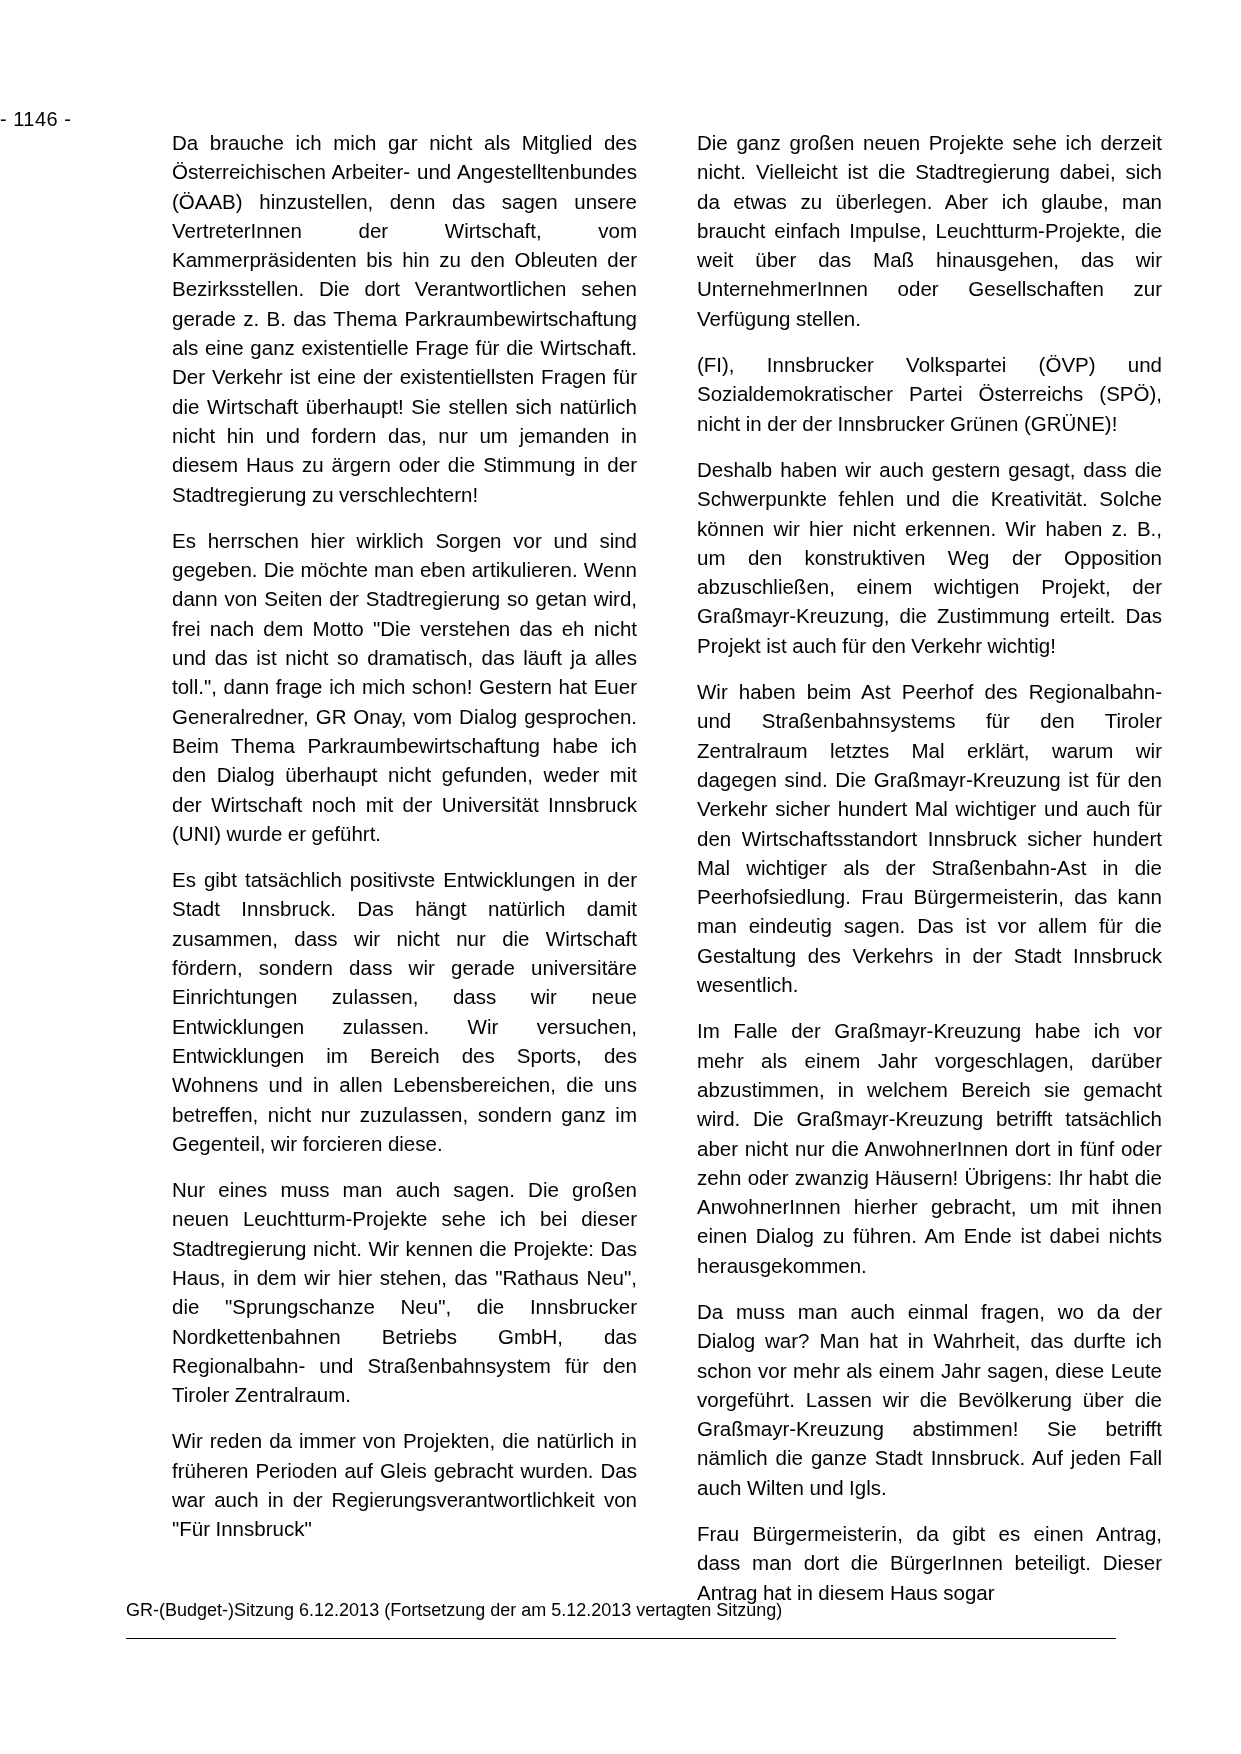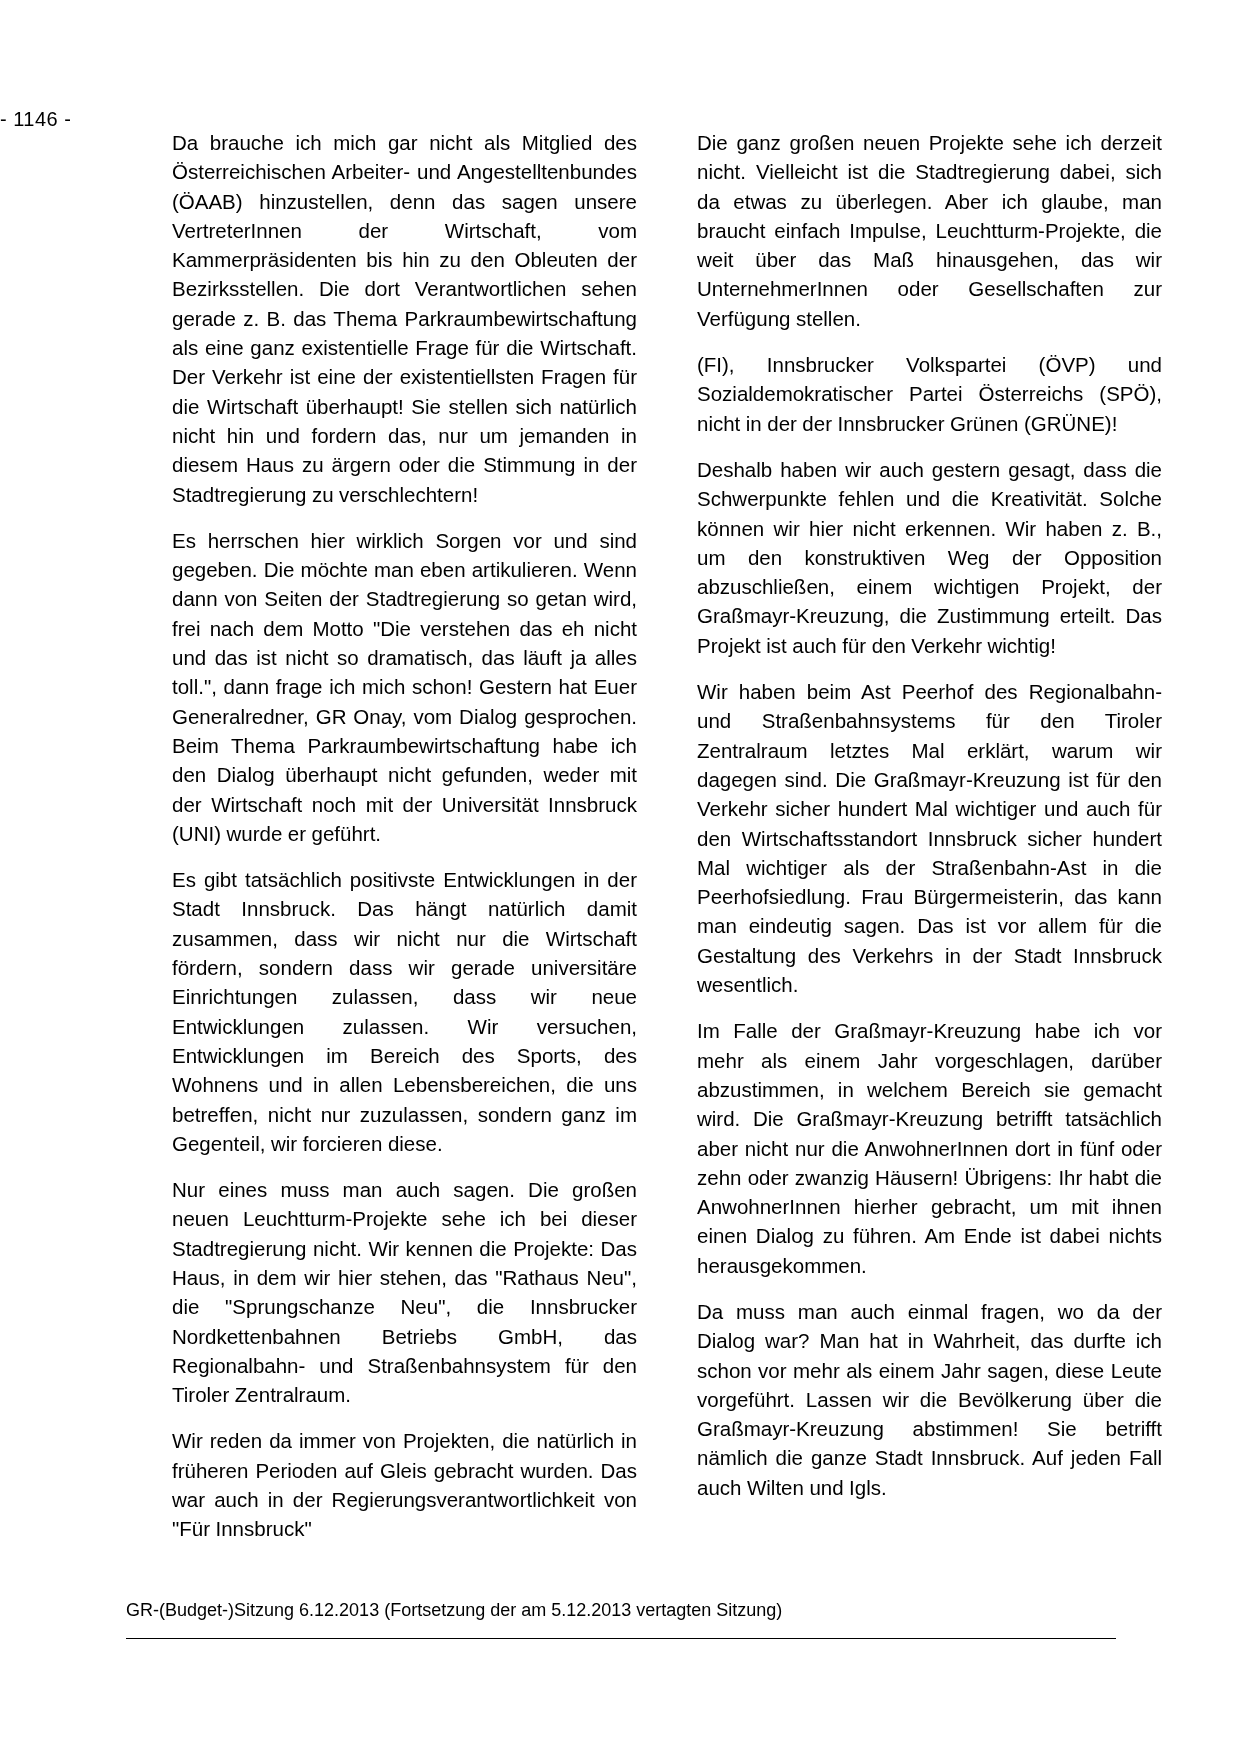--- a/index.html
+++ b/index.html
@@ -90,20 +90,21 @@
       <p>Wir reden da immer von Projekten, die natürlich in früheren Perioden auf Gleis gebracht wurden. Das war auch in der Regierungsverantwortlichkeit von "Für Innsbruck"</p>
     </div>
 
     <div class="col">
       <p>Die ganz großen neuen Projekte sehe ich derzeit nicht. Vielleicht ist die Stadtregierung dabei, sich da etwas zu überlegen. Aber ich glaube, man braucht einfach Impulse, Leuchtturm-Projekte, die weit über das Maß hinausgehen, das wir UnternehmerInnen oder Gesellschaften zur Verfügung stellen.</p>
       <p>(FI), Innsbrucker Volkspartei (ÖVP) und Sozialdemokratischer Partei Österreichs (SPÖ), nicht in der der Innsbrucker Grünen (GRÜNE)!</p>
       <p>Deshalb haben wir auch gestern gesagt, dass die Schwerpunkte fehlen und die Kreativität. Solche können wir hier nicht erkennen. Wir haben z. B., um den konstruktiven Weg der Opposition abzuschließen, einem wichtigen Projekt, der Graßmayr-Kreuzung, die Zustimmung erteilt. Das Projekt ist auch für den Verkehr wichtig!</p>
       <p>Wir haben beim Ast Peerhof des Regionalbahn- und Straßenbahnsystems für den Tiroler Zentralraum letztes Mal erklärt, warum wir dagegen sind. Die Graßmayr-Kreuzung ist für den Verkehr sicher hundert Mal wichtiger und auch für den Wirtschaftsstandort Innsbruck sicher hundert Mal wichtiger als der Straßenbahn-Ast in die Peerhofsiedlung. Frau Bürgermeisterin, das kann man eindeutig sagen. Das ist vor allem für die Gestaltung des Verkehrs in der Stadt Innsbruck wesentlich.</p>
       <p>Im Falle der Graßmayr-Kreuzung habe ich vor mehr als einem Jahr vorgeschlagen, darüber abzustimmen, in welchem Bereich sie gemacht wird. Die Graßmayr-Kreuzung betrifft tatsächlich aber nicht nur die AnwohnerInnen dort in fünf oder zehn oder zwanzig Häusern! Übrigens: Ihr habt die AnwohnerInnen hierher gebracht, um mit ihnen einen Dialog zu führen. Am Ende ist dabei nichts herausgekommen.</p>
       <p>Da muss man auch einmal fragen, wo da der Dialog war? Man hat in Wahrheit, das durfte ich schon vor mehr als einem Jahr sagen, diese Leute vorgeführt. Lassen wir die Bevölkerung über die Graßmayr-Kreuzung abstimmen! Sie betrifft nämlich die ganze Stadt Innsbruck. Auf jeden Fall auch Wilten und Igls.</p>
+      <p>Frau Bürgermeisterin, da gibt es einen Antrag, dass man dort die BürgerInnen beteiligt. Dieser Antrag hat in diesem Haus sogar</p>
     </div>
 
   </div>
 
   <div class="footer-rule"></div>
   <div class="footer-text">GR-(Budget-)Sitzung 6.12.2013 (Fortsetzung der am 5.12.2013 vertagten Sitzung)</div>
 
 </div>
 
 </body></html>

